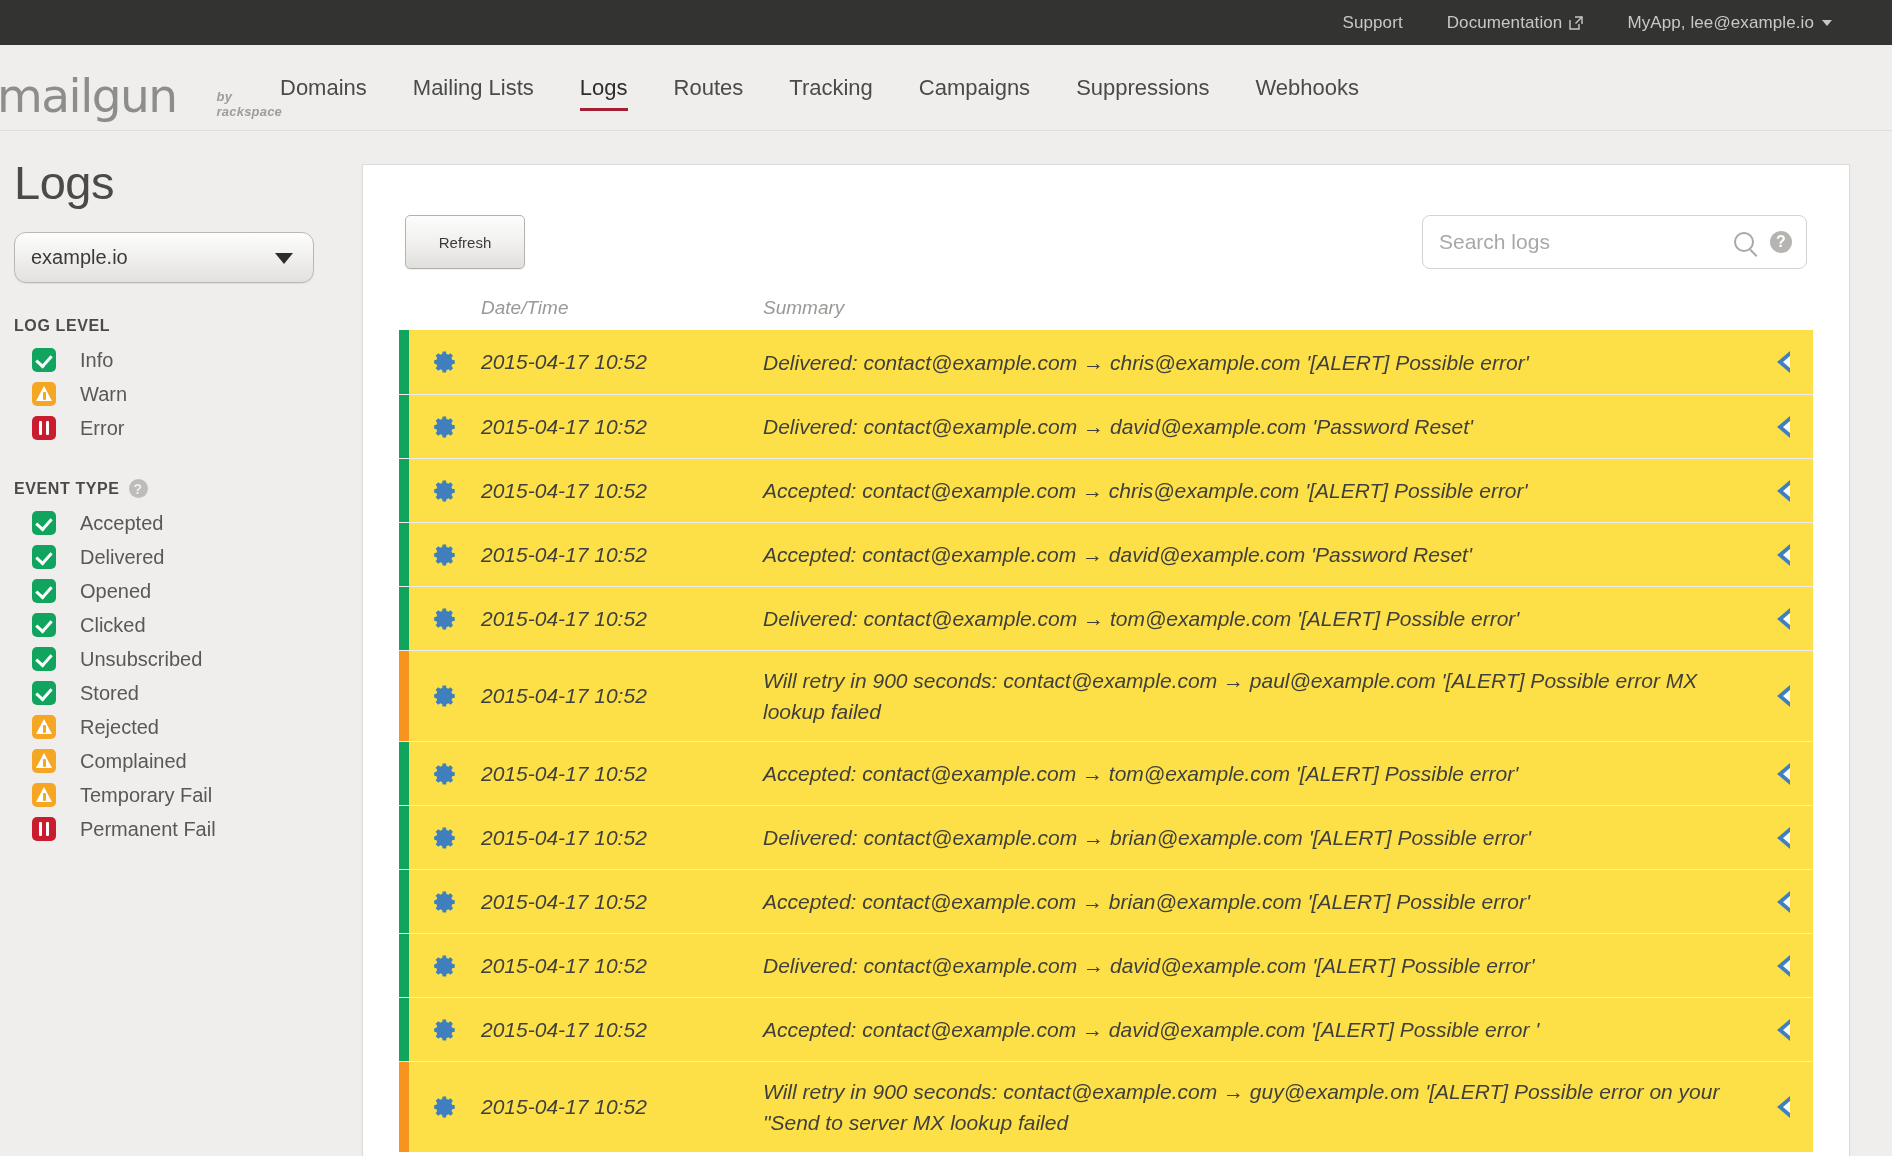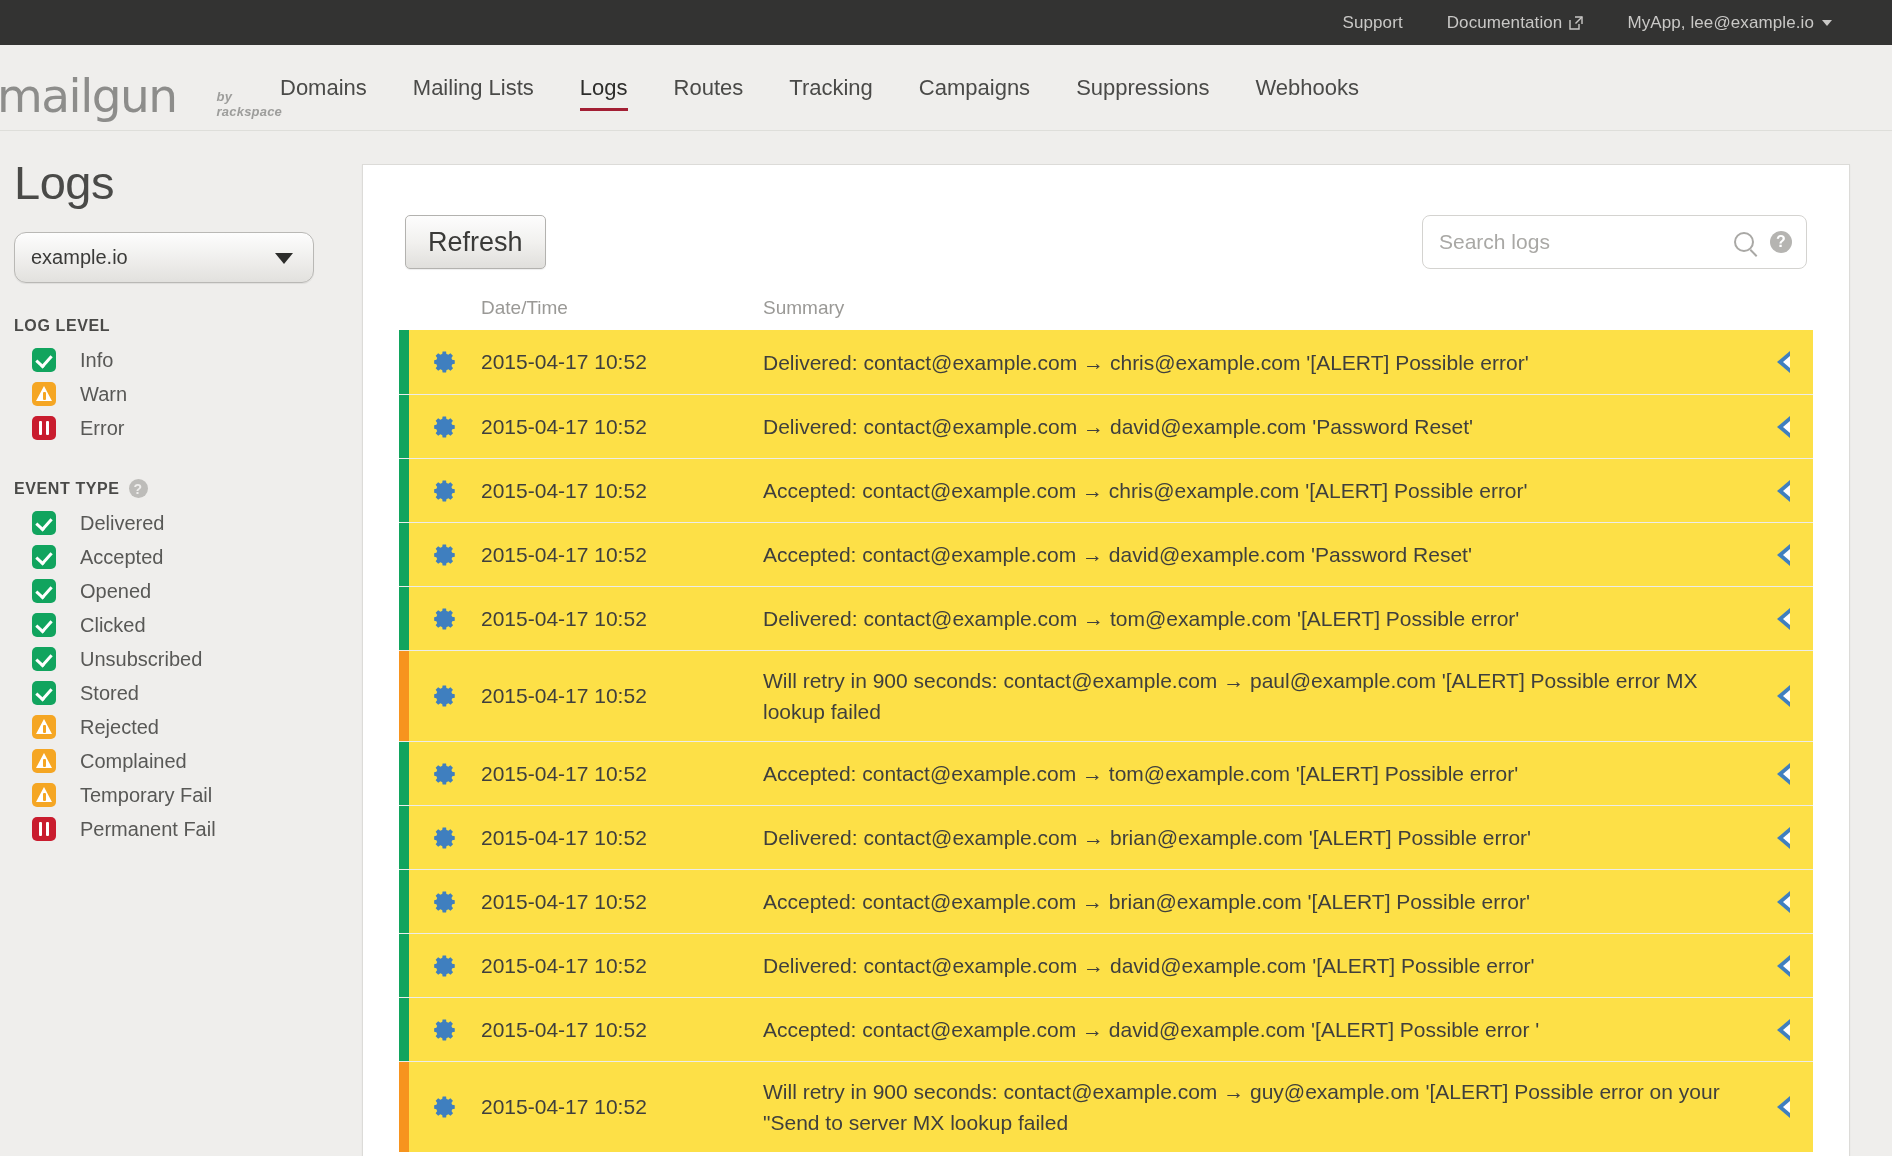--- a/index.html
+++ b/index.html
@@ -272,21 +272,21 @@
     align-items: center;
     justify-content: space-between;
     padding: 14px 6px 0 6px;
   }
   .btn-refresh {
     min-width: 120px;
     height: 54px;
     border: 1px solid #b3b2af;
     border-radius: 5px;
     background: linear-gradient(to bottom, #fdfdfd 0%, #f1f0ee 52%, #e0dfdc 100%);
-    font-size: 27px;
+    font-size: 15px;
     color: #3a3a38;
     cursor: pointer;
     padding: 0 22px;
     font-family: "Liberation Sans", sans-serif;
     box-shadow: 0 1px 1px rgba(0,0,0,.07);
   }
   .search-wrap {
     width: 385px;
     height: 54px;
     border: 1px solid #d4d3d0;
@@ -333,21 +333,21 @@
     font-weight: bold;
     display: inline-flex;
     align-items: center;
     justify-content: center;
     flex: none;
     cursor: pointer;
     line-height: 1;
   }
 
   
-  .table { margin-top: 28px; width: 100%; }
+  .table { margin-top: 28px; width: 100%; font-style: italic; }
   .thead {
     display: flex;
     font-size: 19px;
     color: #9a9996;
     padding: 0 0 11px 0;
   }
   .th-gear  { width: 82px; flex: none; }
   .th-date  { width: 282px; flex: none; }
   .th-sum   { flex: 1; }
   .th-act   { width: 60px; flex: none; }
@@ -492,25 +492,25 @@
       </li>
     </ul>
 
     <div class="section-title">
       <span>EVENT TYPE</span>
       <span class="help-dot">?</span>
     </div>
     <ul class="filter-list">
       <li class="filter-item">
         <span class="fic check"></span>
+        <span class="filter-label">Accepted</span>
+      </li>
+      <li class="filter-item">
+        <span class="fic check"></span>
         <span class="filter-label">Delivered</span>
-      </li>
-      <li class="filter-item">
-        <span class="fic check"></span>
-        <span class="filter-label">Accepted</span>
       </li>
       <li class="filter-item">
         <span class="fic check"></span>
         <span class="filter-label">Opened</span>
       </li>
       <li class="filter-item">
         <span class="fic check"></span>
         <span class="filter-label">Clicked</span>
       </li>
       <li class="filter-item">

